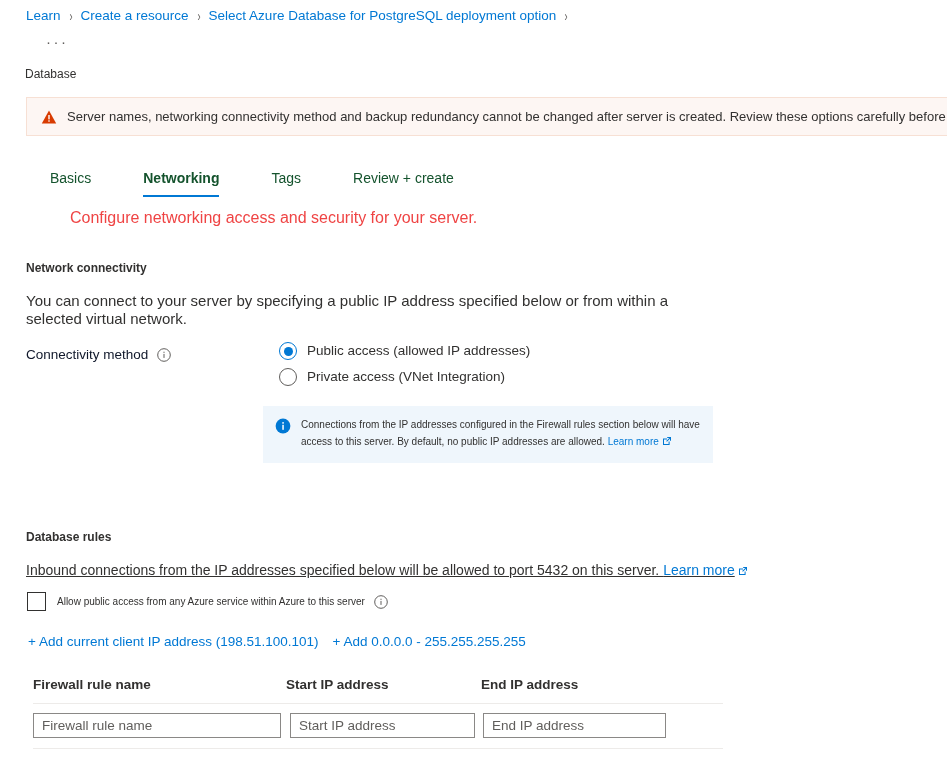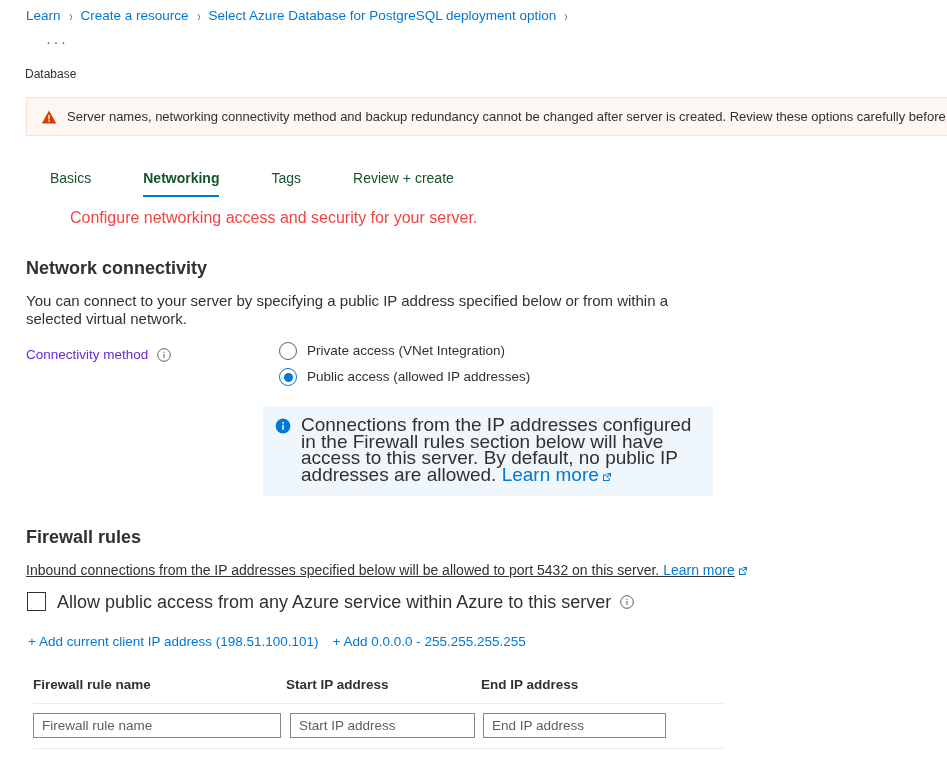--- a/index.html
+++ b/index.html
@@ -81,37 +81,37 @@
     left: 0; right: 0; bottom: 0;
     height: 2px; background: #0078d4;
   }
 
   
   .intro-text {
     position: absolute; left: 26px; top: 209px;
     font-size: 16px; color: #ef4444; line-height: 18px; margin-left: 44px;
   }
   .section-head {
-    position: absolute; font-size: 18px; font-weight: 600;
+    position: absolute; font-size: 12px; font-weight: 600;
     color: #323130; line-height: 20px;
   }
   #netconn-head { left: 26px; top: 258px; }
   #firewall-head { left: 26px; top: 527px; }
 
   .section-desc {
     position: absolute; left: 26px; top: 292px;
     width: 660px; font-size: 15px; color: #323130; line-height: 18px;
   }
 
   
   .field-label-row {
     position: absolute; left: 26px; top: 346px;
     display: flex; align-items: center;
   }
-  .field-label { font-size: 13.5px; color: #6d28d9; line-height: 18px; }
+  .field-label { font-size: 13.5px; color: #0f172a; line-height: 18px; }
   .info-icon-sm {
     margin-left: 9px; width: 14px; height: 14px;
     cursor: pointer; display: inline-flex;
   }
 
   .radio-group { position: absolute; left: 279px; top: 342px; }
   .radio-row {
     display: flex; align-items: center;
     margin-bottom: 8px; cursor: pointer;
   }
@@ -133,21 +133,21 @@
     position: absolute; left: 263px; top: 406px;
     width: 450px; padding: 11px 12px 13px 12px;
     background: #eff6fc;
     display: flex; align-items: flex-start;
   }
   .info-box-icon {
     flex: 0 0 auto; width: 16px; height: 16px;
     margin-right: 10px; margin-top: 1px;
   }
   .info-box-text {
-    font-size: 19px; color: #323130; line-height: 16.5px;
+    font-size: 10px; color: #323130; line-height: 16.5px;
   }
   .inline-link { color: #0078d4; cursor: pointer; }
   .ext-icon {
     display: inline-block; width: 10px; height: 10px;
     margin-left: 3px; vertical-align: baseline;
     position: relative; top: 1px;
   }
 
   
   .firewall-desc {
@@ -156,21 +156,21 @@
   }
   .checkbox-row {
     position: absolute; left: 27px; top: 592px;
     display: flex; align-items: center; cursor: pointer;
   }
   .checkbox {
     width: 19px; height: 19px;
     border: 1px solid #323130; background: #fff;
     flex: 0 0 auto; margin-right: 11px;
   }
-  .checkbox-label { font-size: 18px; color: #323130; line-height: 18px; }
+  .checkbox-label { font-size: 10px; color: #323130; line-height: 18px; }
 
   .add-links {
     position: absolute; left: 28px; top: 633px;
     display: flex; align-items: center;
     font-size: 13.5px; line-height: 18px;
   }
   .add-link { color: #0078d4; cursor: pointer; white-space: nowrap; }
   .add-gap { width: 14px; }
 
   
@@ -248,44 +248,44 @@
       <svg width="14" height="14" viewBox="0 0 14 14" aria-hidden="true">
         <circle cx="7" cy="7" r="6.3" fill="none" stroke="#605e5c" stroke-width="1"></circle>
         <rect x="6.5" y="5.9" width="1" height="4" fill="#605e5c"></rect>
         <rect x="6.5" y="3.7" width="1" height="1.2" fill="#605e5c"></rect>
       </svg>
     </span>
   </div>
 
   <div class="radio-group">
     <div class="radio-row">
+      <span class="radio checked"></span>
+      <span class="radio-label">Public access (allowed IP addresses)</span>
+    </div>
+    <div class="radio-row">
       <span class="radio"></span>
       <span class="radio-label">Private access (VNet Integration)</span>
-    </div>
-    <div class="radio-row">
-      <span class="radio checked"></span>
-      <span class="radio-label">Public access (allowed IP addresses)</span>
     </div>
   </div>
 
   <div class="info-box">
     <span class="info-box-icon">
       <svg width="16" height="16" viewBox="0 0 16 16" aria-hidden="true">
         <circle cx="8" cy="8" r="7.4" fill="#0078d4"></circle>
         <rect x="7.3" y="6.8" width="1.5" height="5" fill="#ffffff"></rect>
         <rect x="7.3" y="4.1" width="1.5" height="1.6" fill="#ffffff"></rect>
       </svg>
     </span>
     <span class="info-box-text"><span>Connections from the IP addresses configured in the Firewall rules section below will have access to this server. By default, no public IP addresses are allowed. </span><span class="inline-link">Learn more</span><span class="ext-icon"><svg width="10" height="10" viewBox="0 0 10 10" aria-hidden="true">
             <path d="M1 2.6 H5 V3.6 H2 V8 H6.6 V5.6 H7.6 V9 H1 Z" fill="#0078d4"></path>
             <path d="M5.2 1 H9 V4.8 H8 V2.7 L4.9 5.8 L4.2 5.1 L7.3 2 H5.2 Z" fill="#0078d4"></path>
           </svg></span></span>
   </div>
 
-  <div class="section-head" id="firewall-head">Firewall rules</div>
+  <div class="section-head" id="firewall-head">Database rules</div>
 
   <div class="firewall-desc"><span>Inbound connections from the IP addresses specified below will be allowed to port 5432 on this server. </span><span class="inline-link">Learn more</span><span class="ext-icon"><svg width="10" height="10" viewBox="0 0 10 10" aria-hidden="true">
           <path d="M1 2.6 H5 V3.6 H2 V8 H6.6 V5.6 H7.6 V9 H1 Z" fill="#0078d4"></path>
           <path d="M5.2 1 H9 V4.8 H8 V2.7 L4.9 5.8 L4.2 5.1 L7.3 2 H5.2 Z" fill="#0078d4"></path>
         </svg></span></div>
 
   <div class="checkbox-row">
     <span class="checkbox"></span>
     <span class="checkbox-label">Allow public access from any Azure service within Azure to this server</span>
     <span class="info-icon-sm">

